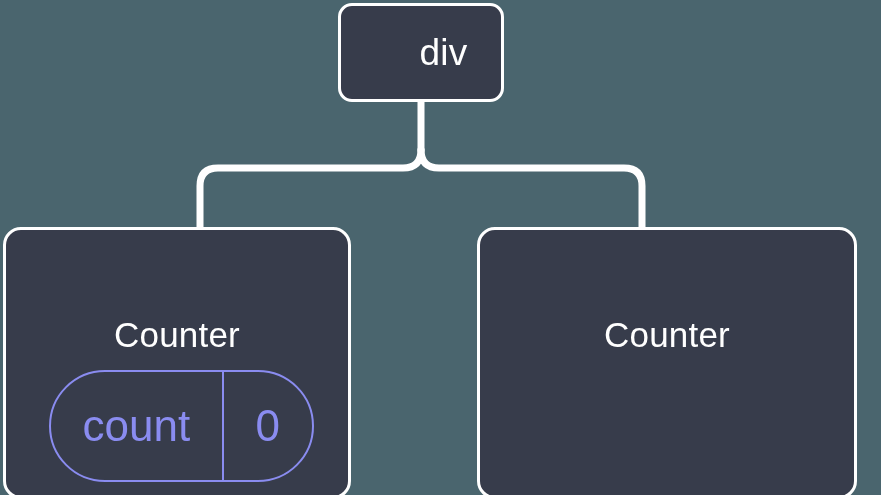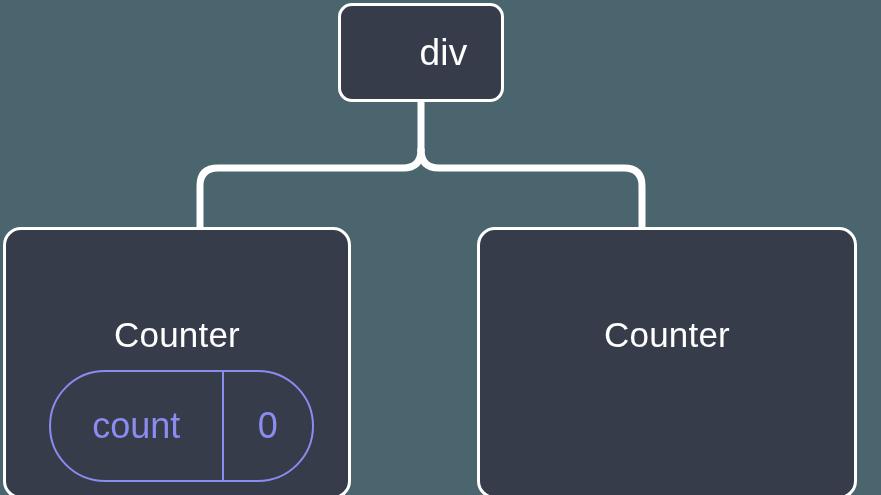--- a/index.html
+++ b/index.html
@@ -104,21 +104,21 @@
   .pill.plain .pill-divider {
     background: #8a8cf0;
     width: 2px;
   }
 
   .pill-key, .pill-val {
     display: flex;
     align-items: center;
     justify-content: center;
     line-height: 1;
-    font-size: 36px;
+    font-size: 44px;
     white-space: nowrap;
     user-select: none;
     text-align: right;
   }
   .pill.plain .pill-key { width: 172px; }
   .pill.plain .pill-val { width: 89px; }
   .pill-divider { flex: 0 0 auto; }
 </style>
 </head>
 <body>

